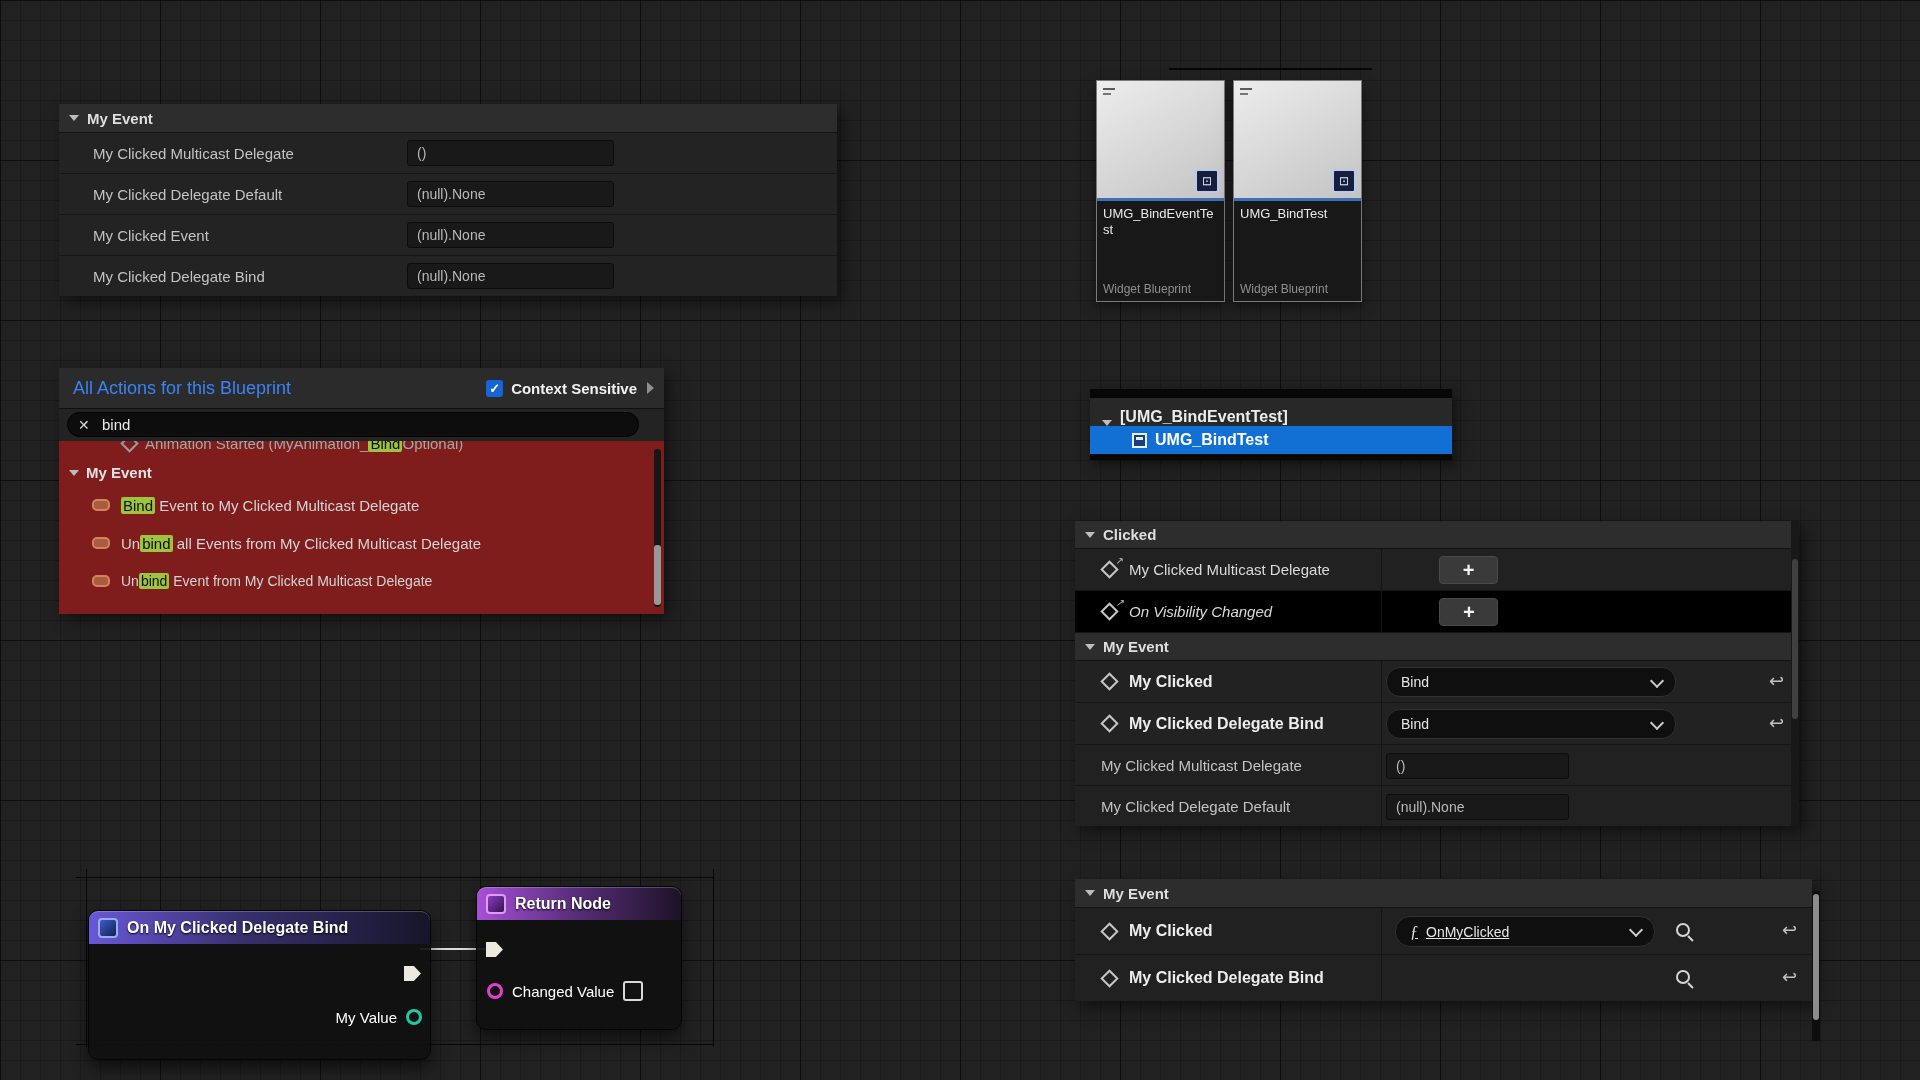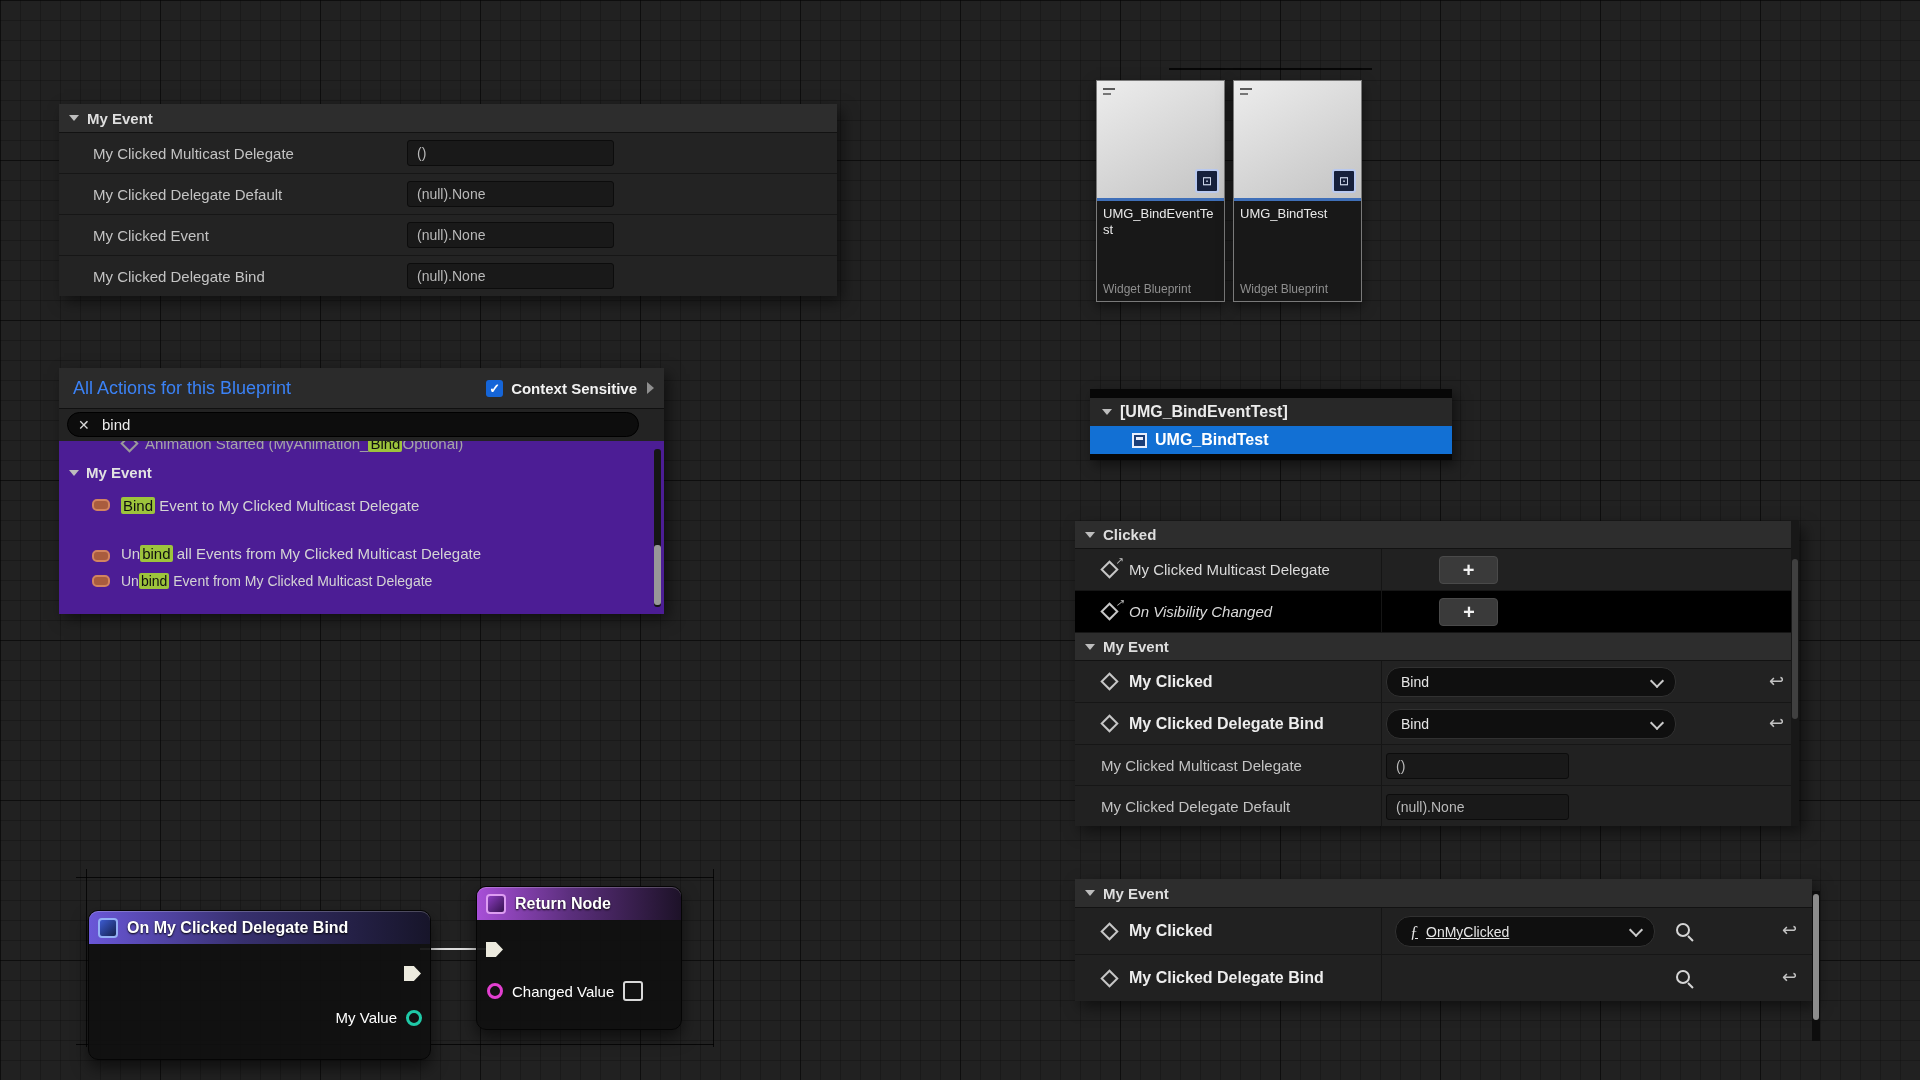--- a/index.html
+++ b/index.html
@@ -94,36 +94,36 @@
     <div style="height:40px;background:#2b2b2b;display:flex;align-items:center;border-bottom:1px solid #101010;">
       <span style="margin-left:14px;font-size:18px;color:#3b82f6;">All Actions for this Blueprint</span>
       <span class="checkbox-checked" style="margin-left:auto;"></span>
       <span style="margin-left:8px;font-size:15px;font-weight:bold;color:#f2f2f2;">Context Sensitive</span>
       <span class="tri-right" style="margin-left:10px;margin-right:10px;"></span>
     </div>
     <div style="position:relative;height:32px;background:#232323;">
       <input style="position: absolute; left: 8px; right: 8px; top: 3px; height: 25px; width: 572px; box-sizing: border-box; background: rgb(13, 13, 13); border: 1px solid rgb(0, 0, 0); border-radius: 13px; color: rgb(236, 236, 236); font-size: 15px; font-family: &quot;Liberation Sans&quot;, sans-serif; padding-left: 34px; outline: none;" value="bind">
       <span class="clear-icon" style="left:19px;top:9px;"></span>
     </div>
-    <div style="position:relative;background:#4c1d95;height:173px;">
+    <div style="position:relative;background:#7f1d1d;height:173px;">
       <div style="height:18px;overflow:hidden;position:relative;">
         <div style="display:flex;align-items:center;gap:9px;margin-top:-6px;padding-left:64px;">
           <span class="diamond" style="border-color:#9a9a9a;"></span>
           <span style="font-size:15px;color:#a6a6a6;white-space:nowrap;"><span>Animation Started (MyAnimation_</span><span class="hl">Bind</span><span>Optional)</span></span>
         </div>
       </div>
       <div style="height:27px;display:flex;align-items:center;gap:7px;padding-left:10px;">
         <span class="tri-down"></span>
         <span style="font-size:15px;font-weight:bold;color:#e2e2e2;">My Event</span>
       </div>
       <div style="height:38px;display:flex;align-items:center;gap:11px;padding-left:33px;">
         <span class="delegate-pill-icon"></span>
         <span style="font-size:15px;color:#d4d4d4;white-space:nowrap;"><span></span><span class="hl">Bind</span><span> Event to My Clicked Multicast Delegate</span></span>
       </div>
-      <div style="height:38px;display:flex;align-items:flex-end;gap:11px;padding-left:33px;">
+      <div style="height:38px;display:flex;align-items:center;gap:11px;padding-left:33px;">
         <span class="delegate-pill-icon"></span>
         <span style="font-size:15px;color:#d4d4d4;white-space:nowrap;"><span>Un</span><span class="hl">bind</span><span> all Events from My Clicked Multicast Delegate</span></span>
       </div>
       <div style="height:38px;display:flex;align-items:center;gap:11px;padding-left:33px;">
         <span class="delegate-pill-icon"></span>
         <span style="font-size:14px;color:#d4d4d4;white-space:nowrap;"><span>Un</span><span class="hl">bind</span><span> Event from My Clicked Multicast Delegate</span></span>
       </div>
       <div class="scroll-track" style="right:3px;top:8px;width:7px;height:158px;border-radius:3px;">
         <div class="scroll-thumb" style="left:0;width:7px;top:96px;height:60px;background:#989898;"></div>
       </div>
@@ -153,21 +153,21 @@
     </div>
     <div style="height:3px;background:#3f6fb8;"></div>
     <div style="height:90px;background:#181818;padding:5px 6px;display:flex;flex-direction:column;justify-content:space-between;">
       <div style="font-size:13px;color:#e9e9e9;word-break:break-all;line-height:1.25;">UMG_BindTest</div>
       <div style="font-size:12px;color:#8f8f8f;">Widget Blueprint</div>
     </div>
   </div>
 
   <div class="abs" style="left:1090px;top:389px;width:362px;box-shadow:4px 5px 12px rgba(0,0,0,0.5);">
     <div style="height:9px;background:#070707;"></div>
-    <div style="height:28px;background:#282828;display:flex;align-items:center;gap:8px;padding-left:12px;">
+    <div style="height:28px;background:#282828;display:flex;align-items:flex-end;gap:8px;padding-left:12px;">
       <span class="tri-down"></span>
       <span style="font-size:16px;font-weight:bold;color:#ececec;">[UMG_BindEventTest]</span>
     </div>
     <div style="height:28px;background:#1270d4;display:flex;align-items:center;gap:8px;padding-left:42px;">
       <span style="position:relative;width:15px;height:15px;border:2px solid #e8eefc;background:#1b3f7a;box-sizing:border-box;flex:0 0 auto;">
         <span style="position:absolute;left:2px;top:2px;width:7px;height:3px;background:#e8eefc;"></span>
       </span>
       <span style="font-size:16px;font-weight:bold;color:#fff;">UMG_BindTest</span>
     </div>
     <div style="height:6px;background:#070707;"></div>
@@ -288,21 +288,21 @@
   <div class="frame-line" style="left:713px;top:869px;width:1px;height:178px;"></div>
 
   <div class="abs" style="left:420px;top:948px;width:76px;height:2px;background:#dcdcdc;"></div>
 
   <div class="node" style="left:88px;top:910px;width:341px;height:148px;">
     <div class="node-header" style="background:linear-gradient(90deg,#6a57d8 0%,#37306e 45%,#17152a 100%);">
       <span class="node-icon" style="border:2px solid #93b0f5;background:linear-gradient(135deg,#3c5bd0,#15224f);"></span>
       <span class="node-title">On My Clicked Delegate Bind</span>
     </div>
     <span class="exec-pin" style="right:9px;top:55px;"></span>
-    <div class="abs" style="right:8px;top:98px;display:flex;align-items:center;gap:9px;">
+    <div class="abs" style="right:8px;top:98px;display:flex;align-items:flex-start;gap:9px;">
       <span class="pin-label">My Value</span>
       <span class="ring" style="border-color:#1fc9a7;"></span>
     </div>
   </div>
 
   <div class="node" style="left:476px;top:886px;width:204px;height:142px;">
     <div class="node-header" style="background:linear-gradient(90deg,#a84fd8 0%,#5c2f7e 45%,#1d1228 100%);">
       <span class="node-icon" style="border:2px solid #dd9df2;background:linear-gradient(135deg,#8c3cc0,#35134e);"></span>
       <span class="node-title">Return Node</span>
     </div>

